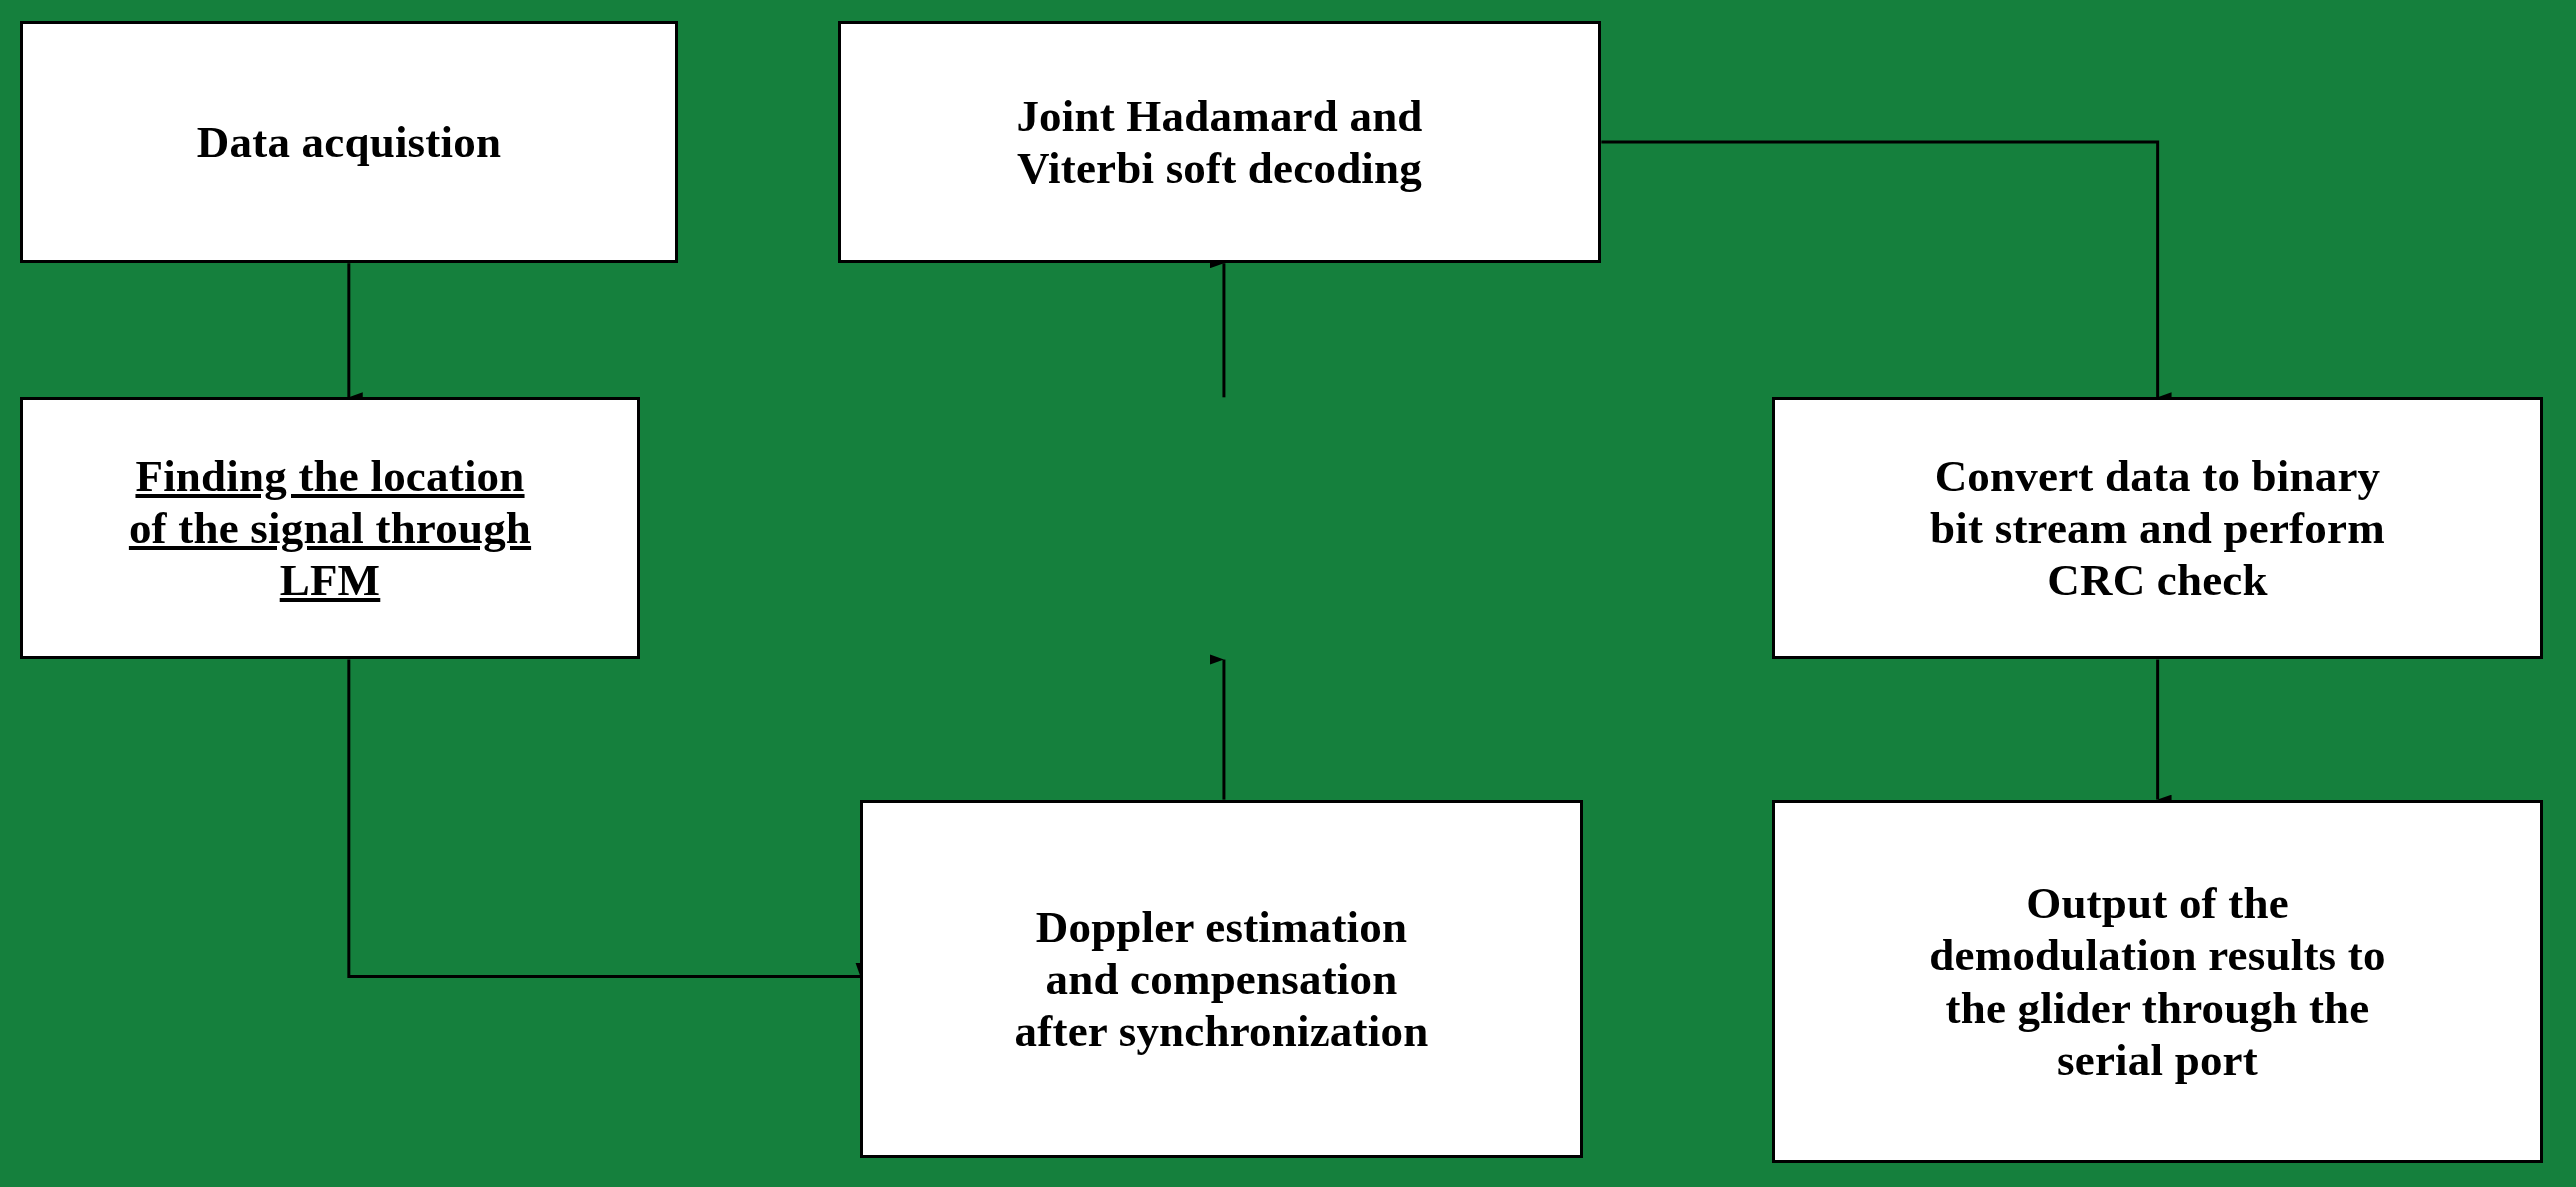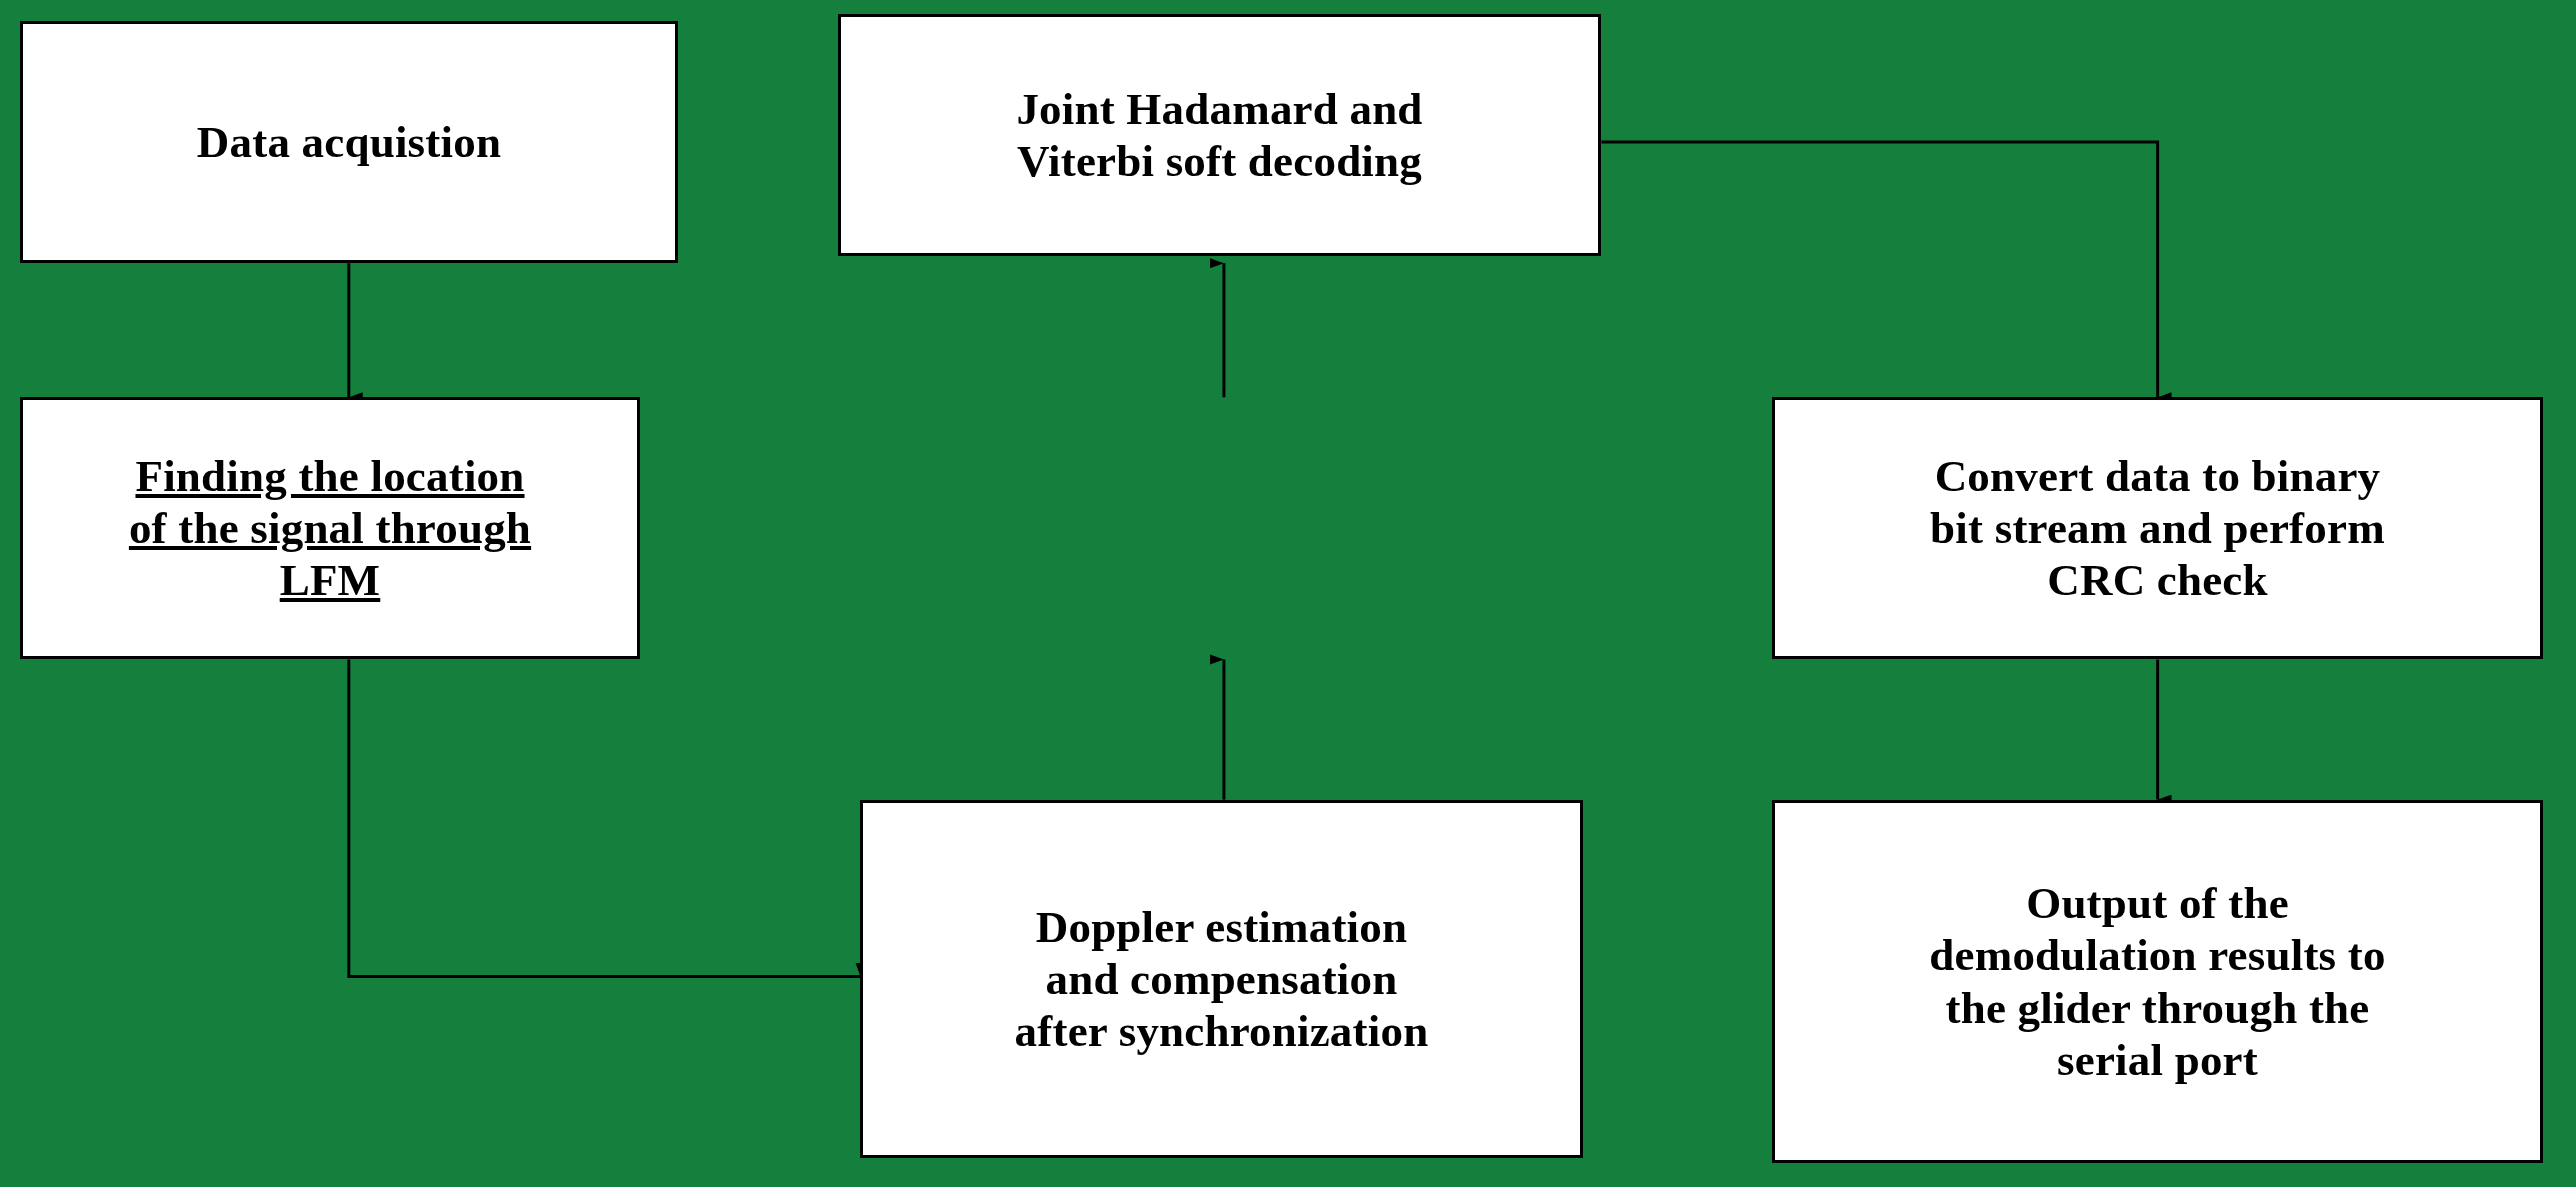--- a/index.html
+++ b/index.html
@@ -43,21 +43,21 @@
     padding: 4px 10px;
   }
   .node .label {
     display: block;
     width: 100%;
     white-space: pre-line;
   }
   
   #node-data-acquisition      { left: 20px;   top: 21px;   width: 658px;  height: 242px; }
   #node-find-location-lfm     { left: 20px;   top: 397px;  width: 620px;  height: 262px; text-decoration: underline; }
-  #node-joint-decoding        { left: 838px;  top: 14px;   width: 763px;  height: 242px; }
+  #node-joint-decoding        { left: 838px;  top: 21px;   width: 763px;  height: 242px; }
   #node-remove-prefix         { left: 838px;  top: 397px;  width: 763px;  height: 262px; }
   #node-doppler               { left: 860px;  top: 800px;  width: 723px;  height: 358px; text-align: center; }
   #node-convert-crc           { left: 1772px; top: 397px;  width: 771px;  height: 262px; }
   #node-output-serial         { left: 1772px; top: 800px;  width: 771px;  height: 363px; align-items: center; }
 </style>
 </head>
 <body>
 
 <div id="canvas">
 

